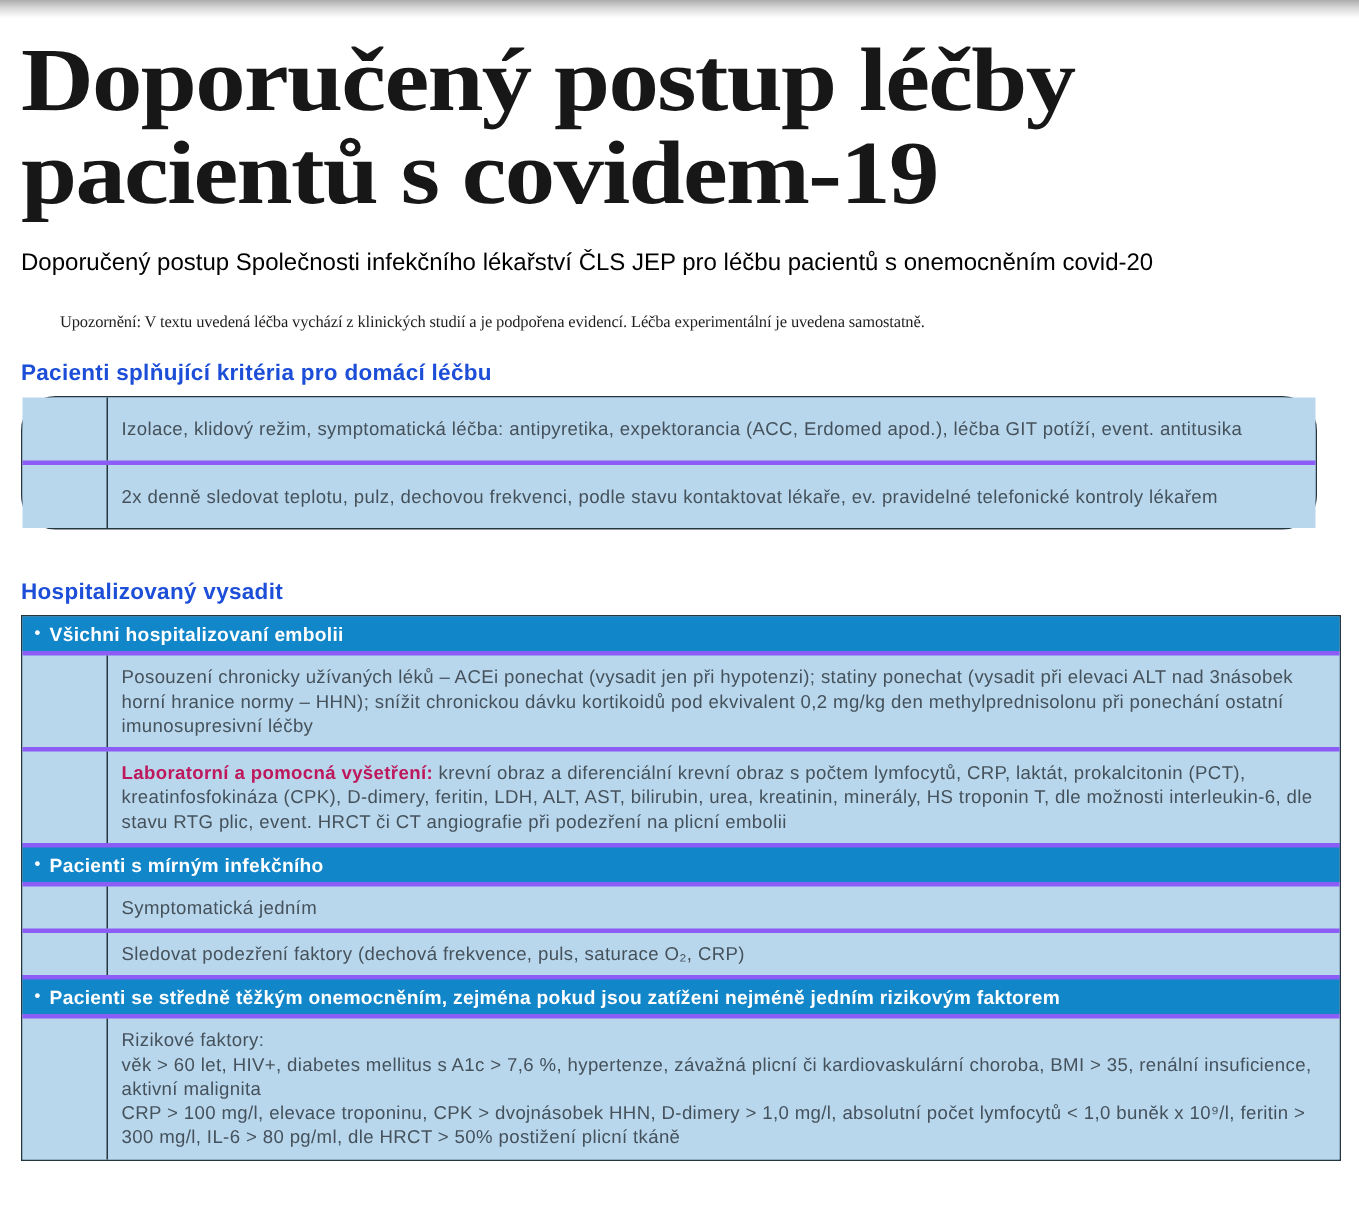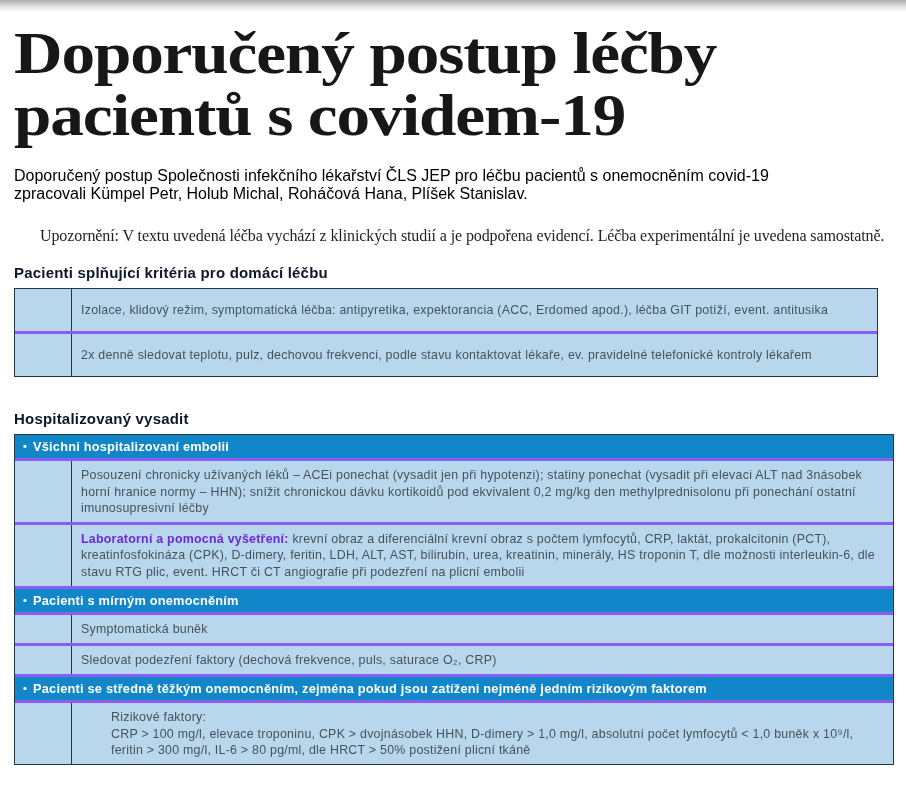--- a/index.html
+++ b/index.html
@@ -26,71 +26,70 @@
   
   .lead{
     margin:20px 0 0 0;
     font-size:17.5px;font-weight:700;color:#141414;
     line-height:1.3;letter-spacing:-0.3px;
   }
 
   .notice{
     margin:24px 0 0 0;padding-left:26px;
     font-family:"Liberation Serif", serif;
-    font-size:16px;color:#1f1f1f;white-space:nowrap;letter-spacing:-0.1px;
+    font-size:11px;color:#1f1f1f;white-space:nowrap;letter-spacing:-0.1px;
   }
 
   .sec{
-    font-size:15px;font-weight:700;color:#0f172a;letter-spacing:0.2px;
+    font-size:15px;font-weight:700;color:#1d4ed8;letter-spacing:0.2px;
     margin:0;
   }
   .sec-1{margin-top:19px;}
   .sec-2{margin-top:33px;}
 
   .tbl{
     border:1px solid #243640;margin-top:7px;background:#b9d7ec;
   }
-  .t1{width:862px;}
+  .t1{width:862px;border-radius:23px;}
   .t2{width:878px;}
   .tbl > div + div{border-top:3px solid #8b5cf6;}
 
   .row{display:flex;background:#b9d7ec;}
   .lc{flex:0 0 56px;border-right:1px solid #243640;}
   .cell{
     flex:1;padding:6px 12px 6px 9px;
     font-size:12.4px;line-height:1.31;color:#45525c;letter-spacing:0.25px;
   }
   .t1 .cell{padding:13px 12px 13px 9px;}
 
   .band{
     background:#1186c9;color:#ffffff;
     font-weight:700;font-size:12.8px;letter-spacing:0.2px;
     padding:4px 8px;display:flex;align-items:center;gap:6px;
   }
   .bullet{font-size:11px;line-height:1;}
 
-  .bold-label{font-weight:700;color:#6d28d9;}
-  .line{min-height:16px;margin-left:30px;}
+  .bold-label{font-weight:700;color:#be185d;}
+  .line{min-height:16px;}
 </style>
 </head>
 <body>
 
 <div class="top-shade"></div>
 
 <div class="page">
 
   <h1 class="title">
     <div>Doporučený postup léčby</div>
     <div>pacientů s covidem-19</div>
   </h1>
 
   <p class="lead">
     </p>
-    <div>Doporučený postup Společnosti infekčního lékařství ČLS JEP pro léčbu pacientů s onemocněním covid-19</div>
-    <div>zpracovali Kümpel Petr, Holub Michal, Roháčová Hana, Plíšek Stanislav.</div>
+    <div>Doporučený postup Společnosti infekčního lékařství ČLS JEP pro léčbu pacientů s onemocněním covid-20</div>
   <p></p>
 
   <p class="notice">Upozornění: V textu uvedená léčba vychází z klinických studií a je podpořena evidencí. Léčba experimentální je uvedena samostatně.</p>
 
   <h2 class="sec sec-1">Pacienti splňující kritéria pro domácí léčbu</h2>
 
   <div class="tbl t1">
     <div class="row">
       <div class="lc"></div>
       <div class="cell">Izolace, klidový režim, symptomatická léčba: antipyretika, expektorancia (ACC, Erdomed apod.), léčba GIT potíží, event. antitusika</div>
@@ -113,38 +112,39 @@
       <div class="lc"></div>
       <div class="cell">Posouzení chronicky užívaných léků – ACEi ponechat (vysadit jen při hypotenzi); statiny ponechat (vysadit při elevaci ALT nad 3násobek horní hranice normy – HHN); snížit chronickou dávku kortikoidů pod ekvivalent 0,2 mg/kg den methylprednisolonu při ponechání ostatní imunosupresivní léčby</div>
     </div>
     <div class="row">
       <div class="lc"></div>
       <div class="cell"><span class="bold-label">Laboratorní a pomocná vyšetření:</span><span> krevní obraz a diferenciální krevní obraz s počtem lymfocytů, CRP, laktát, prokalcitonin (PCT), kreatinfosfokináza (CPK), D-dimery, feritin, LDH, ALT, AST, bilirubin, urea, kreatinin, minerály, HS troponin T, dle možnosti interleukin-6, dle stavu RTG plic, event. HRCT či CT angiografie při podezření na plicní embolii</span></div>
     </div>
 
     <div class="band">
       <span class="bullet">•</span>
-      <span>Pacienti s mírným onemocněním</span>
+      <span>Pacienti s mírným infekčního</span>
     </div>
     <div class="row">
       <div class="lc"></div>
-      <div class="cell">Symptomatická buněk</div>
+      <div class="cell">Symptomatická jedním</div>
     </div>
     <div class="row">
       <div class="lc"></div>
       <div class="cell">Sledovat podezření faktory (dechová frekvence, puls, saturace O₂, CRP)</div>
     </div>
 
     <div class="band">
       <span class="bullet">•</span>
       <span>Pacienti se středně těžkým onemocněním, zejména pokud jsou zatíženi nejméně jedním rizikovým faktorem</span>
     </div>
     <div class="row">
       <div class="lc"></div>
       <div class="cell">
         <div class="line">Rizikové faktory:</div>
+        <div class="line">věk &gt; 60 let, HIV+, diabetes mellitus s A1c &gt; 7,6 %, hypertenze, závažná plicní či kardiovaskulární choroba, BMI &gt; 35, renální insuficience, aktivní malignita</div>
         <div class="line">CRP &gt; 100 mg/l, elevace troponinu, CPK &gt; dvojnásobek HHN, D-dimery &gt; 1,0 mg/l, absolutní počet lymfocytů &lt; 1,0 buněk x 10⁹/l, feritin &gt; 300 mg/l, IL-6 &gt; 80 pg/ml, dle HRCT &gt; 50% postižení plicní tkáně</div>
       </div>
     </div>
 
   </div>
 
 </div>
 
 </body></html>

